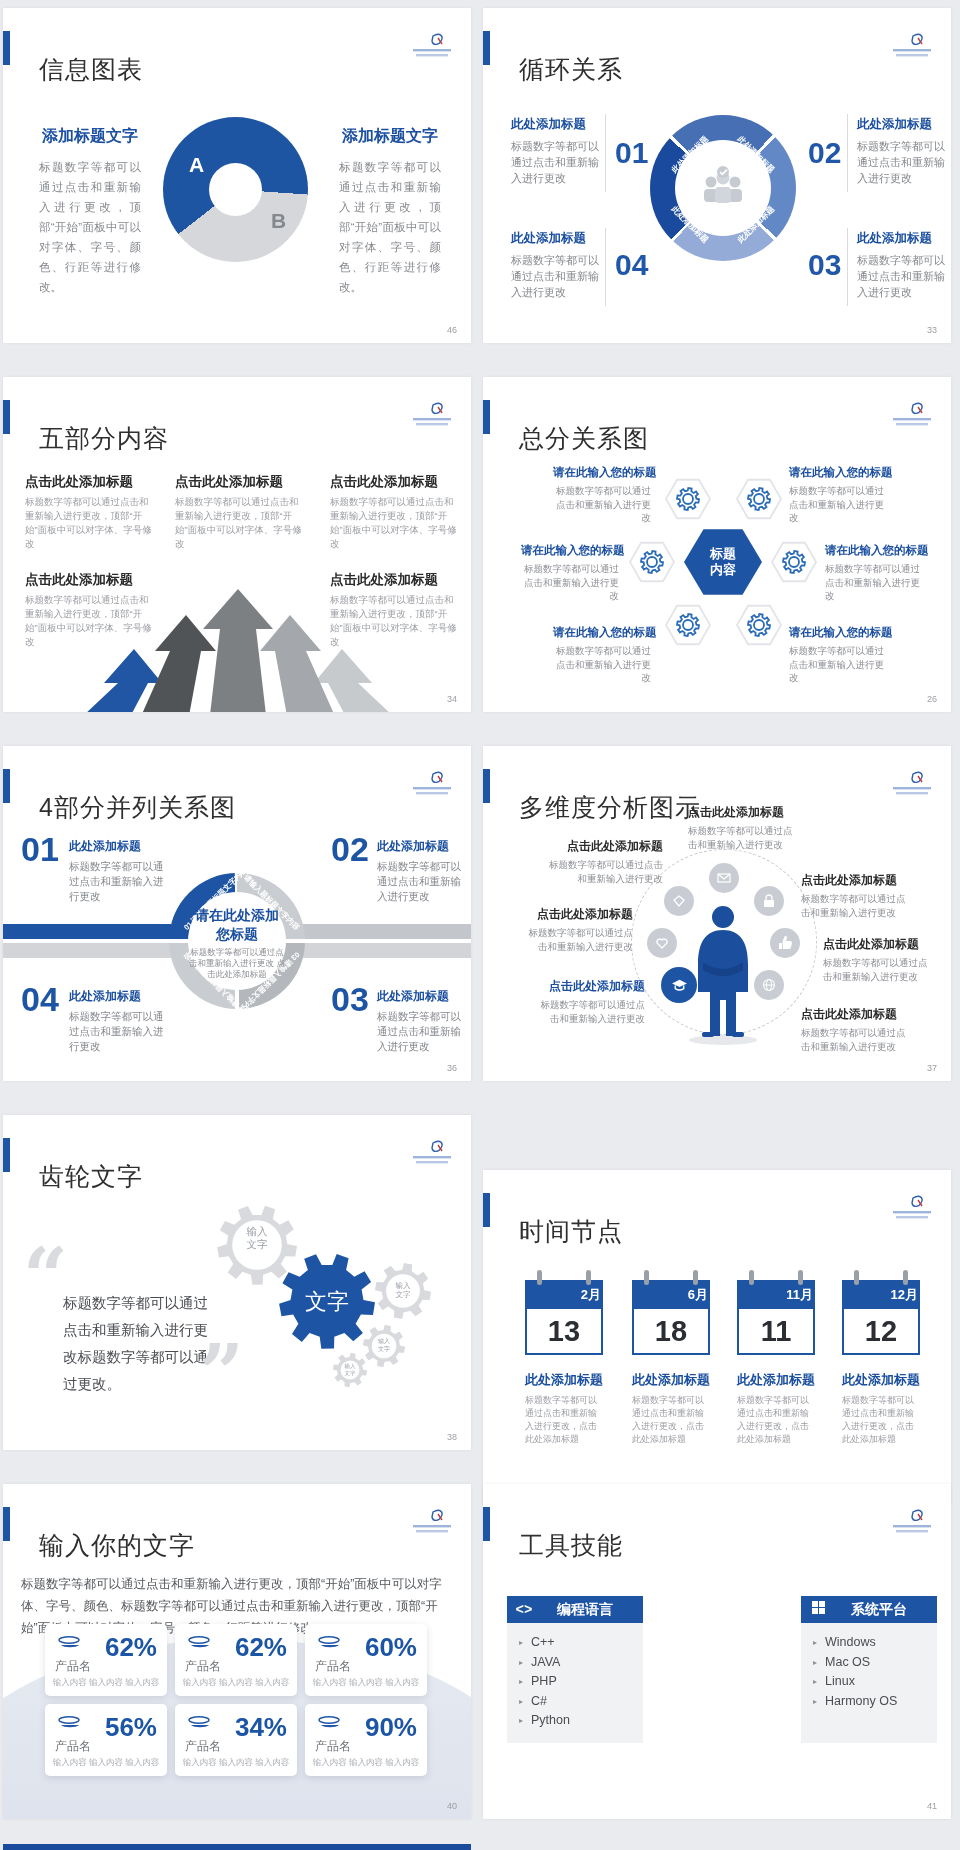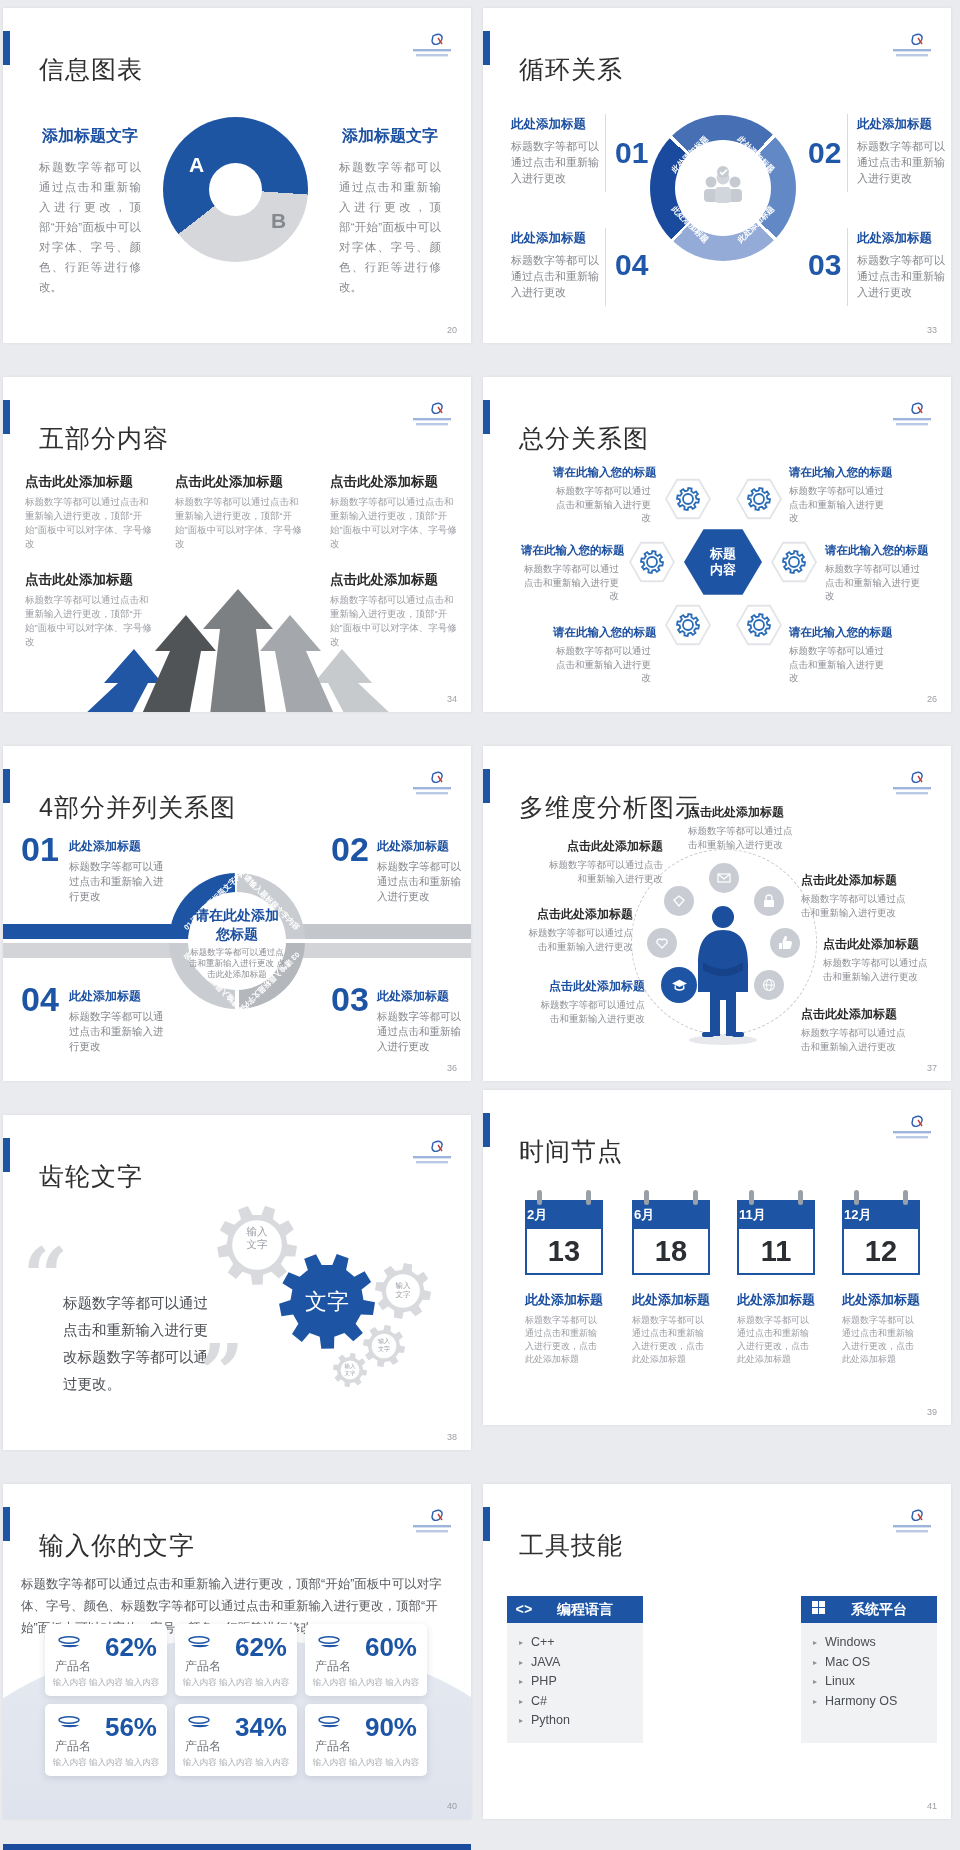--- a/index.html
+++ b/index.html
@@ -63,21 +63,21 @@
   .icirc{position:absolute;width:30px;height:30px;border-radius:50%;background:#c9cdd3;display:flex;align-items:center;justify-content:center;z-index:2;}
   .icirc.blue{width:36px;height:36px;background:#1d55a4;}
   
   .quote-mark{position:absolute;font-family:"DejaVu Serif",serif;font-weight:700;color:#d9dbde;font-size:78px;line-height:40px;}
   .quote-txt{position:absolute;left:60px;top:160px;width:155px;font-size:14.5px;line-height:27px;color:#4a4d52;}
   .gearwrap{position:absolute;}
   .gearlbl{position:absolute;z-index:3;text-align:center;font-weight:400;white-space:pre-line;}
   
   .cal{position:absolute;width:78px;top:100px;}
   .cal .pin{position:absolute;top:0;width:5px;height:15px;background:#99a0a8;border-radius:2.5px;z-index:2;}
-  .cal-head{margin-top:10px;height:25px;background:#1d55a4;border:2px solid #1d55a4;border-bottom:none;color:#fff;font-weight:700;font-size:13px;line-height:25px;text-align:left;}
+  .cal-head{margin-top:10px;height:25px;background:#1d55a4;border:2px solid #1d55a4;border-bottom:none;color:#fff;font-weight:700;font-size:13px;line-height:25px;text-align:right;}
   .cal-body{height:44px;background:#fff;border:2px solid #1d55a4;border-top:2px solid #1d55a4;font-size:29px;font-weight:700;color:#2b2e33;text-align:center;line-height:44px;}
   .cal h5{margin:16px 0 5px 0;font-size:13px;color:#1b4fa0;}
   .cal p{margin:0;font-size:9px;line-height:13px;color:#9a9da2;}
   
   .wave{position:absolute;left:-60px;bottom:-120px;width:590px;height:300px;border-radius:50%;background:linear-gradient(180deg,#e6eaf1 0%,#d8deea 100%);}
   .para40{position:absolute;left:18px;top:76px;width:432px;font-size:12.5px;line-height:22px;color:#55585d;}
   .pcard{position:absolute;width:122px;height:72px;background:#fff;border-radius:5px;box-shadow:0 2px 7px rgba(110,120,140,.22);}
   .pcard .plabel{position:absolute;left:10px;top:34px;font-size:12px;color:#6f7277;}
   .pcard .pval{position:absolute;right:10px;top:8px;font-size:26px;font-weight:700;color:#1c55a6;}
   .pcard .psub{position:absolute;left:0;right:0;bottom:7px;text-align:center;font-size:8.5px;color:#a9acb1;white-space:nowrap;}
@@ -111,21 +111,21 @@
       <p>标题数字等都可以通过点击和重新输入进行更改，顶部“开始”面板中可以对字体、字号、颜色、行距等进行修改。</p>
     </div>
     <div class="donut">
       <span class="la">A</span>
       <span class="lb">B</span>
     </div>
     <div class="ib-blk" style="left:326px;top:118px">
       <h4>添加标题文字</h4>
       <p>标题数字等都可以通过点击和重新输入进行更改，顶部“开始”面板中可以对字体、字号、颜色、行距等进行修改。</p>
     </div>
-    <span class="pagenum">20</span>
+    <span class="pagenum">46</span>
   </section>
 
   <section class="slide" style="left:483px;top:8px">
     <div class="accent"></div>
     <h2 class="stitle">循环关系</h2>
     <svg class="logo" viewBox="0 0 46 28">
       <path d="M24,4 c7,-4 11,0 8,5 c-2,4 -8,5 -9,0 z" fill="none" stroke="#2f5fae" stroke-width="1.4"></path>
       <path d="M29,6 l4,6" stroke="#c23b3b" stroke-width="1.4"></path>
       <rect x="4" y="17" width="38" height="2.4" fill="#9db4dd"></rect>
         <rect x="7" y="22" width="32" height="2.4" fill="#b9c9e6"></rect>
@@ -477,21 +477,21 @@
       <svg style="position:absolute;left:116px;top:148px" width="42" height="42" viewBox="-22 -22 44 44">
           <polygon points="18.0,0.6 17.0,5.8 12.5,5.6 10.0,9.4 12.3,13.1 7.9,16.2 4.8,12.8 0.4,13.7 -0.6,18.0 -5.8,17.0 -5.6,12.5 -9.4,10.0 -13.1,12.3 -16.2,7.9 -12.8,4.8 -13.7,0.4 -18.0,-0.6 -17.0,-5.8 -12.5,-5.6 -10.0,-9.4 -12.3,-13.1 -7.9,-16.2 -4.8,-12.8 -0.4,-13.7 0.6,-18.0 5.8,-17.0 5.6,-12.5 9.4,-10.0 13.1,-12.3 16.2,-7.9 12.8,-4.8 13.7,-0.4" fill="#d8dadd"></polygon>
           <circle r="9.9" fill="#ffffff"></circle>
         </svg>
       <span class="gearlbl" style="left:126px;top:162px;width:22px;font-size:5.5px;color:#9ba0a6;line-height:7px">输入
 文字</span>
     </div>
     <span class="pagenum">38</span>
   </section>
 
-  <section class="slide" style="left:483px;top:1090px">
+  <section class="slide" style="left:483px;top:1170px">
     <div class="accent"></div>
     <h2 class="stitle">时间节点</h2>
     <svg class="logo" viewBox="0 0 46 28">
       <path d="M24,4 c7,-4 11,0 8,5 c-2,4 -8,5 -9,0 z" fill="none" stroke="#2f5fae" stroke-width="1.4"></path>
       <path d="M29,6 l4,6" stroke="#c23b3b" stroke-width="1.4"></path>
       <rect x="4" y="17" width="38" height="2.4" fill="#9db4dd"></rect>
         <rect x="7" y="22" width="32" height="2.4" fill="#b9c9e6"></rect>
     </svg>
     <div class="cal" style="left:42px">
       <span class="pin" style="left:12px"></span>

